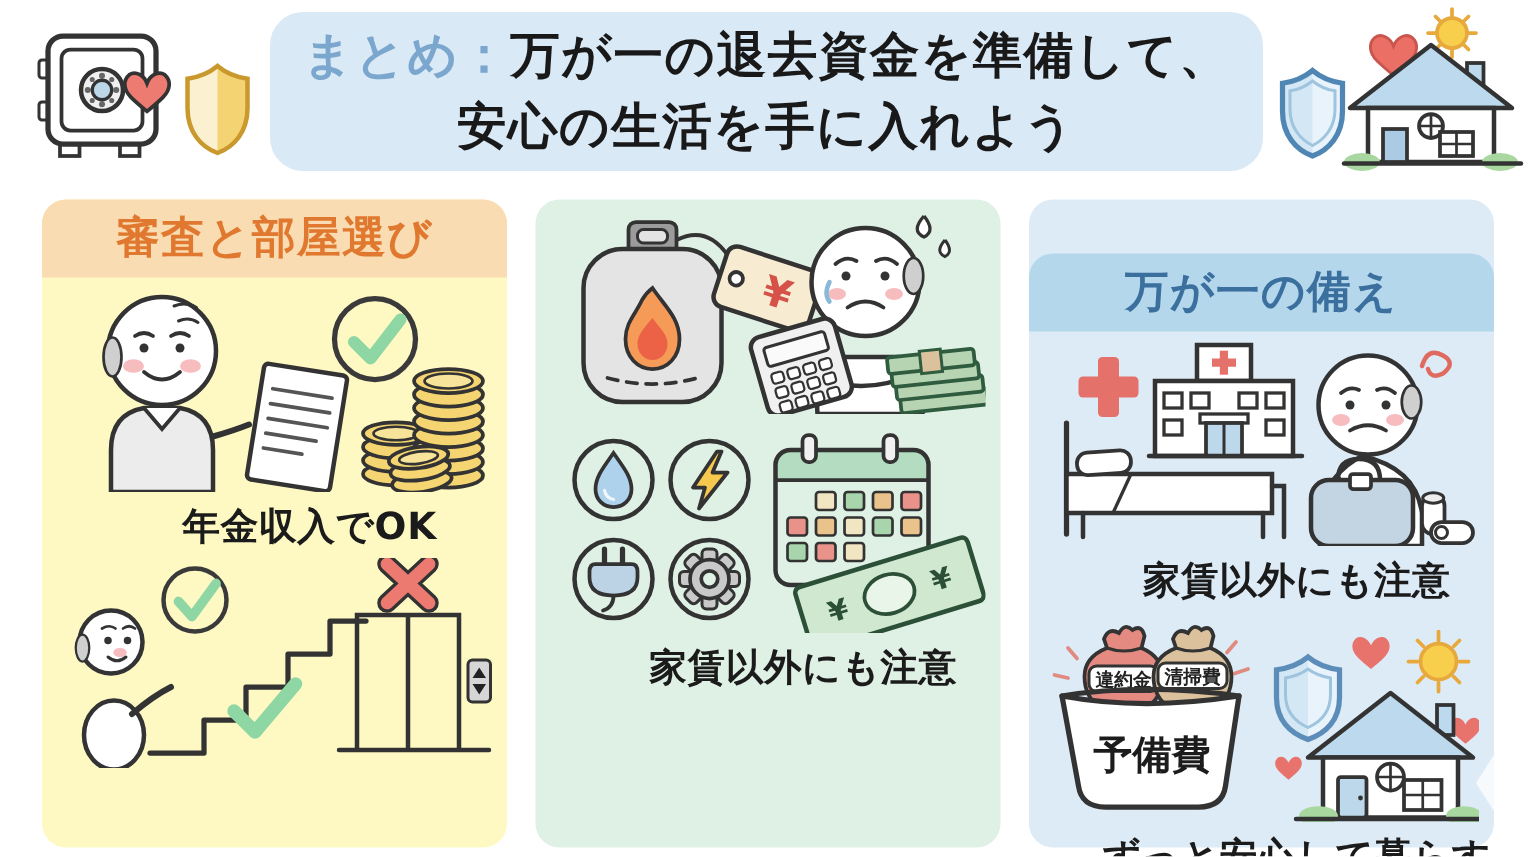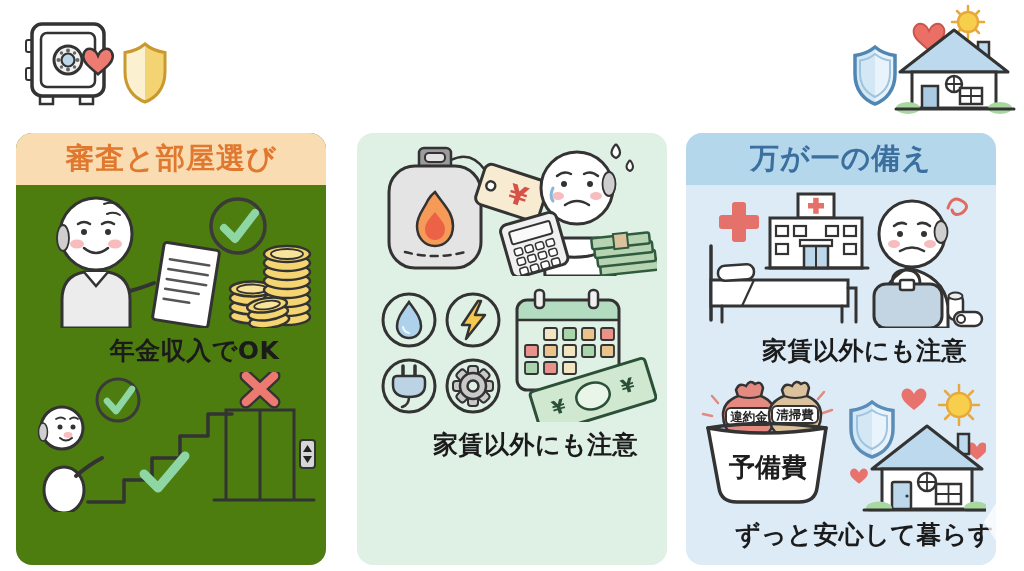--- a/index.html
+++ b/index.html
@@ -7,28 +7,28 @@
           font-family:"DejaVu Sans",sans-serif;}
   svg{display:block;}
   .hdr-left{position:absolute;left:18px;top:14px;}
   .hdr-right{position:absolute;left:842px;top:4px;}
   .title-box{position:absolute;left:180px;top:8px;width:662px;height:106px;background:#d9e9f6;
              border-radius:22px;display:flex;flex-direction:column;justify-content:center;
              align-items:center;gap:2px;}
   .title-line{font-size:33px;font-weight:800;color:#191919;letter-spacing:1px;line-height:1.35;white-space:nowrap;}
   .title-prefix{color:#7ba6cd;}
   .col{position:absolute;top:133px;width:310px;height:432px;border-radius:16px;display:flex;flex-direction:column;}
-  .col1{left:16px;background:#4d7c0f;}
+  .col1{left:28px;background:#fef9c3;}
   .col2{left:357px;background:#dff0e5;}
   .col3{left:686px;background:#ddebf7;}
   .col-header{height:52px;flex:0 0 52px;display:flex;align-items:center;justify-content:center;
               font-size:29px;font-weight:800;border-radius:16px 16px 0 0;letter-spacing:1px;}
   .col1 .col-header{background:#f9dcb2;color:#e0792f;}
   .col2 .col-header{background:#b6dfc3;color:#2f9a5f;}
-  .col3 .col-header{background:#b4d7ec;color:#3a6f9e;}
+  .col3 .col-header{background:#b4d7ec;color:#3a6f9e;margin-top:36px;}
   .icon-area{height:146px;flex:0 0 146px;display:flex;align-items:center;justify-content:center;}
   .sec-label{height:38px;flex:0 0 38px;display:flex;align-items:center;justify-content:center;
              font-size:25px;font-weight:800;color:#1b1b1b;letter-spacing:0.5px;white-space:nowrap;padding-left:47px;}
   .ill text{font-family:"DejaVu Sans",sans-serif;font-weight:bold;}
   .sparkle{position:absolute;left:984px;top:500px;width:28px;height:44px;background:#ffffff;opacity:.75;
            clip-path:polygon(50% 0,100% 50%,50% 100%,0 50%);}
 </style>
 </head>
 <body>
 
@@ -54,20 +54,24 @@
       <circle cx="50" cy="46" r="6.5" fill="#bcd8e8" stroke="#333" stroke-width="2.2"></circle>
     </g>
     <path transform="translate(80 34) scale(1.25)" d="M0 6 C-1.5 2 -6 -1 -9.5 1.5 C-13 4.5 -12.5 9.5 -8.5 13.5 C-6 16 -3 18.5 0 21 C3 18.5 6 16 8.5 13.5 C12.5 9.5 13 4.5 9.5 1.5 C6 -1 1.5 2 0 6 Z" fill="#ee7b72" stroke="#333" stroke-width="2"></path>
     <g>
       <path d="M127 30 C121 35 114.5 37.5 107 38.5 L107 58 C107 74 116 84 127 88 C138 84 147 74 147 58 L147 38.5 C139.5 37.5 133 35 127 30 Z" fill="#f4d373"></path>
       <path d="M127 30 C121 35 114.5 37.5 107 38.5 L107 58 C107 74 116 84 127 88 L127 30 Z" fill="#fbf0cf"></path>
       <path d="M127 30 C121 35 114.5 37.5 107 38.5 L107 58 C107 74 116 84 127 88 C138 84 147 74 147 58 L147 38.5 C139.5 37.5 133 35 127 30 Z" fill="none" stroke="#c9992e" stroke-width="3"></path>
     </g>
   </svg>
 
+  <div class="title-box">
+    <div class="title-line"><span class="title-prefix">まとめ：</span><span>万が一の退去資金を準備して、</span></div>
+    <div class="title-line">安心の生活を手に入れよう</div>
+  </div>
 
   <svg class="hdr-right ill" width="180" height="110" viewBox="0 0 180 110">
     <g>
       <path d="M33 43 C27 48 20.5 50.5 13 51.5 L13 70 C13 86 22 96 33 100 C44 96 53 86 53 70 L53 51.5 C45.5 50.5 39 48 33 43 Z" fill="#d4e7f4"></path>
       <path d="M33 43 L33 100 C44 96 53 86 53 70 L53 51.5 C45.5 50.5 39 48 33 43 Z" fill="#e9f3fb"></path>
       <path d="M33 43 C27 48 20.5 50.5 13 51.5 L13 70 C13 86 22 96 33 100 C44 96 53 86 53 70 L53 51.5 C45.5 50.5 39 48 33 43 Z" fill="none" stroke="#4f86b4" stroke-width="3.5"></path>
       <path d="M33 50 C28 54 23 56 18 56.5 L18 69 C18 81 25 89 33 93 C41 89 48 81 48 69 L48 56.5 C43 56 38 54 33 50 Z" fill="none" stroke="#9fc4de" stroke-width="2"></path>
     </g>
     <path transform="translate(87 19) scale(1.3)" d="M0 6 C-1.5 2 -6 -1 -9.5 1.5 C-13 4.5 -12.5 9.5 -8.5 13.5 C-6 16 -3 18.5 0 21 C3 18.5 6 16 8.5 13.5 C12.5 9.5 13 4.5 9.5 1.5 C6 -1 1.5 2 0 6 Z" fill="#ec6f66" stroke="#c9564e" stroke-width="1.5"></path>
     <g stroke="#e8a93c" stroke-width="2.5" stroke-linecap="round">

